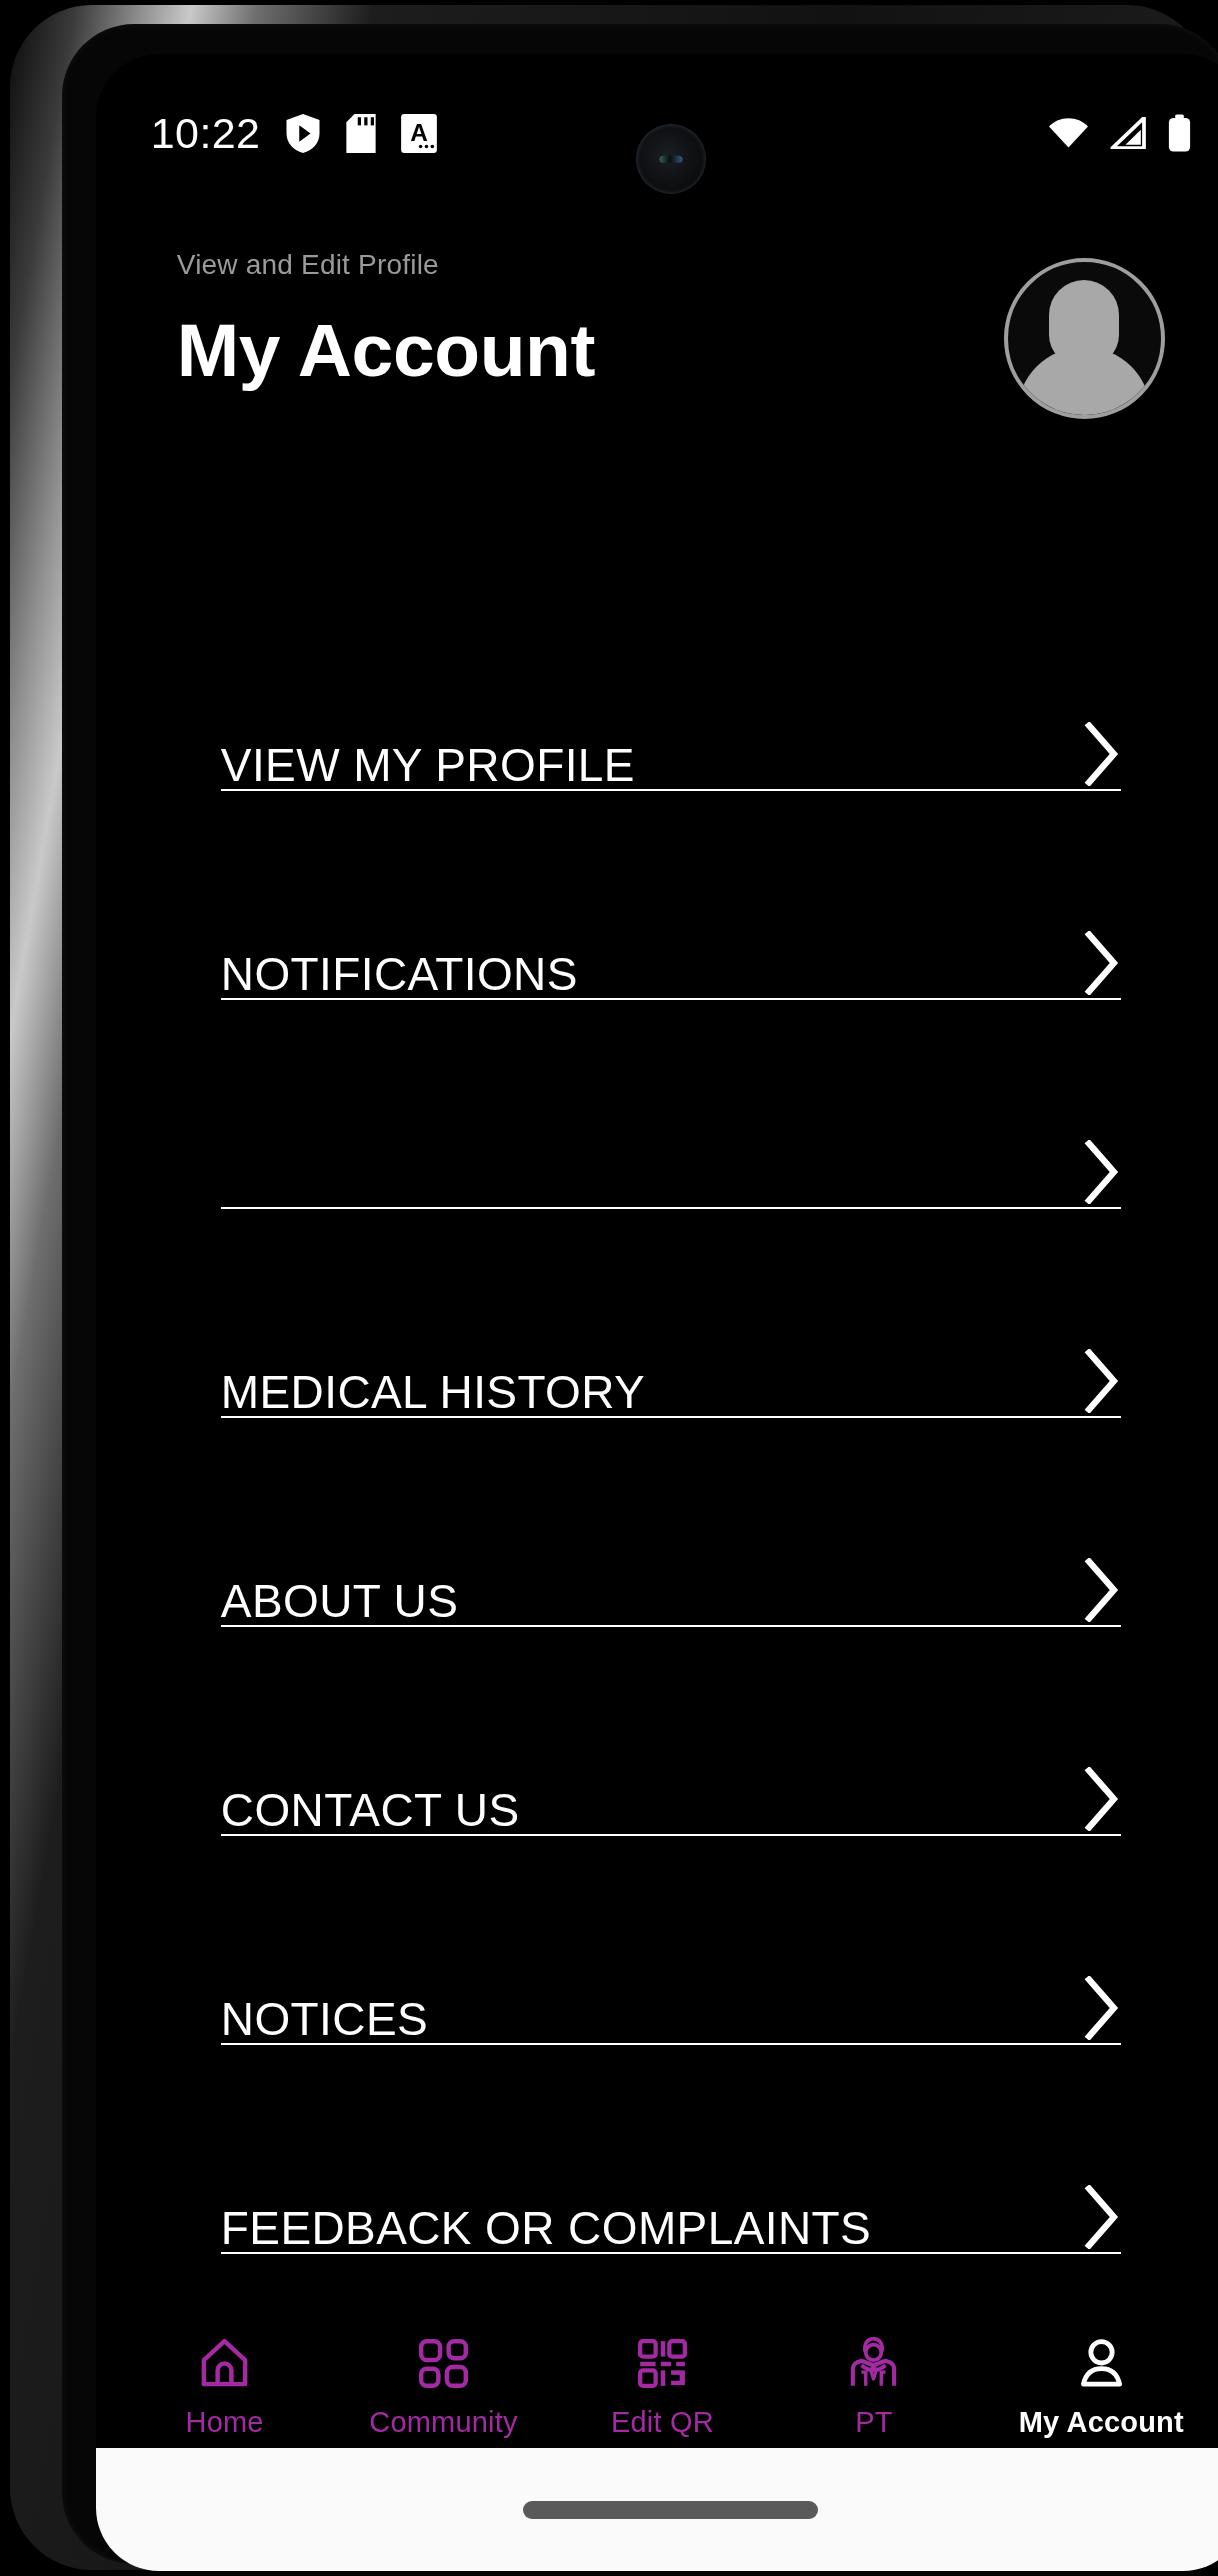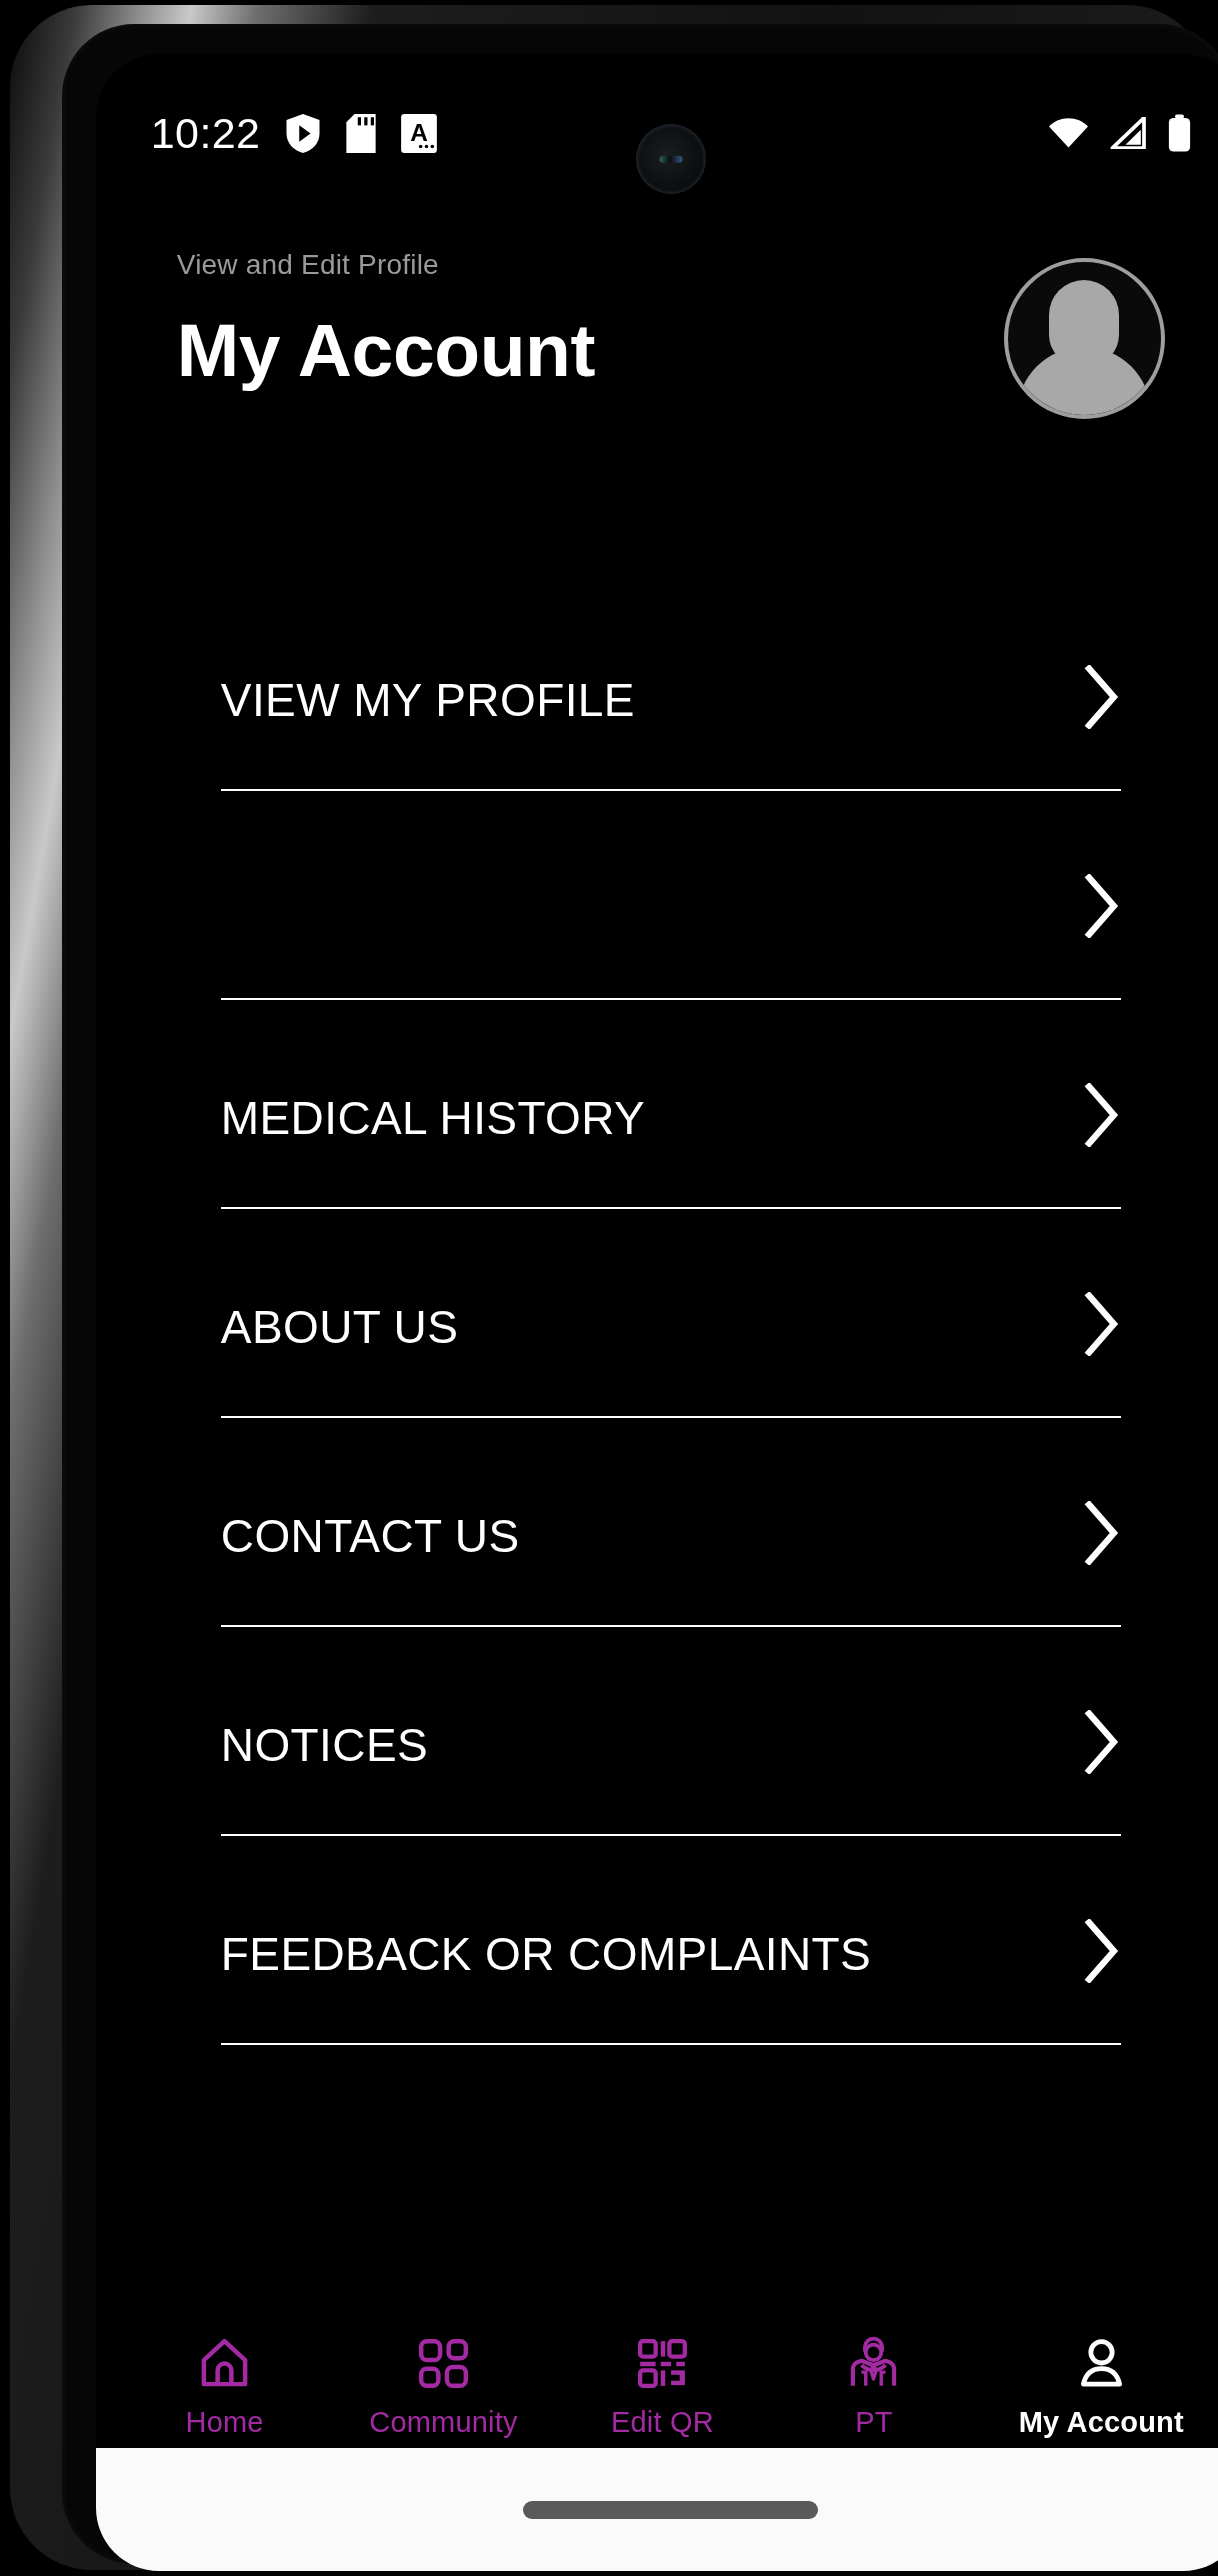--- a/index.html
+++ b/index.html
@@ -94,21 +94,21 @@
   }
 
   
   #menu-list{
     position:absolute; left:0; top:528px;
     width:100%; padding:0 125px;
   }
   .menu-row{
     position:relative;
     height:209px;
-    display:flex; align-items:center;
+    display:flex; align-items:flex-end;
     padding-top:29px;
     border-bottom:2.7px solid #ffffff;
     cursor:pointer;
     gap:28px;
   }
   .menu-label{
     color:#fff; font-size:46px; font-weight:400;
     letter-spacing:0.4px; line-height:1.05; white-space:nowrap;
   }
   .menu-chev{
@@ -217,20 +217,28 @@
 
         <div class="menu-row">
           <span class="menu-label">VIEW MY PROFILE</span>
           <span class="menu-chev">
             <svg width="39" height="64" viewBox="0 0 22 36">
                 <path d="M4 2 L18 18 L4 34" fill="none" stroke="#fff" stroke-width="3.6" stroke-linecap="square"></path>
               </svg>
           </span>
         </div>
 
+        <div class="menu-row">
+          <span class="menu-label">NOTIFICATIONS</span>
+          <span class="menu-chev">
+            <svg width="39" height="64" viewBox="0 0 22 36">
+                <path d="M4 2 L18 18 L4 34" fill="none" stroke="#fff" stroke-width="3.6" stroke-linecap="square"></path>
+              </svg>
+          </span>
+        </div>
 
         <div class="menu-row">
           <span class="menu-chev">
             <svg width="39" height="64" viewBox="0 0 22 36">
                 <path d="M4 2 L18 18 L4 34" fill="none" stroke="#fff" stroke-width="3.6" stroke-linecap="square"></path>
               </svg>
           </span>
         </div>
 
         <div class="menu-row">

